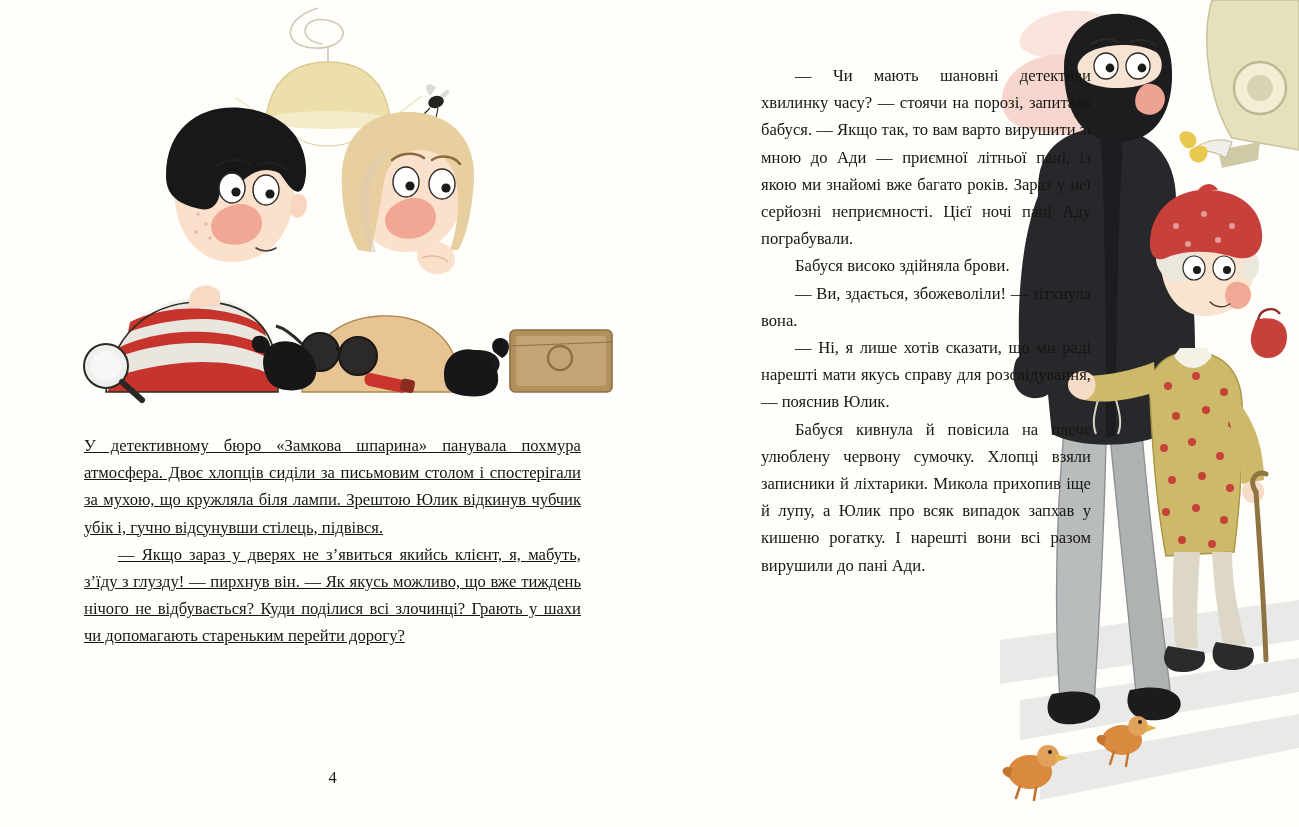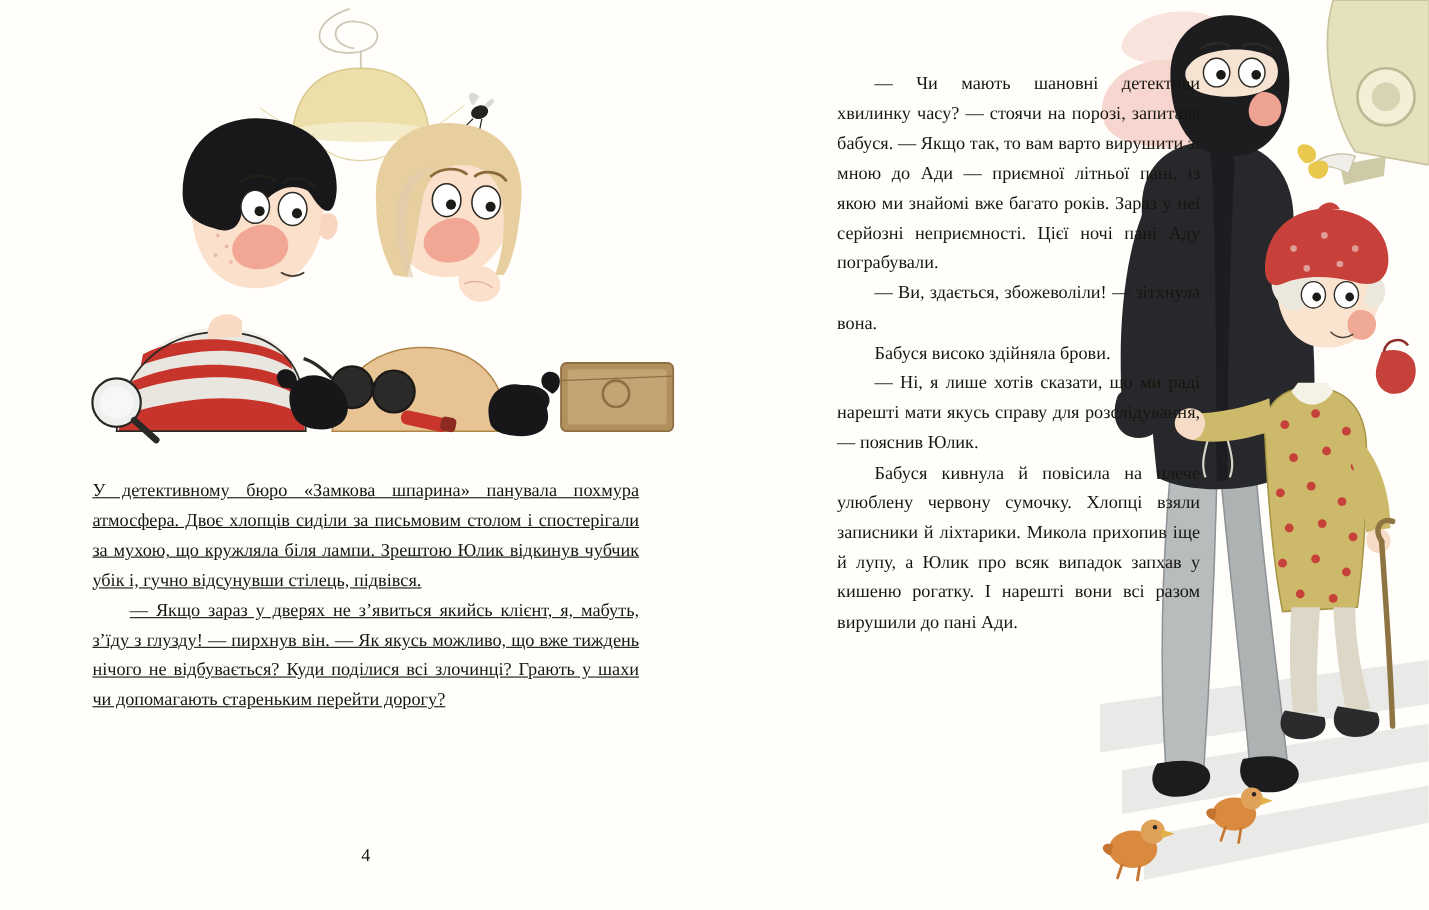--- a/index.html
+++ b/index.html
@@ -380,21 +380,21 @@
     </svg>
   </div>
 
   <div class="text-col left-col">
     <p>У детективному бюро «Замкова шпарина» панувала похмура атмосфера. Двоє хлопців сиділи за письмовим столом і спостерігали за мухою, що кружляла біля лампи. Зрештою Юлик відкинув чубчик убік і, гучно відсунувши стілець, підвівся.</p>
     <p class="indent">— Якщо зараз у дверях не з’явиться якийсь клієнт, я, мабуть, з’їду з глузду! — пирхнув він. — Як якусь можливо, що вже тиждень нічого не відбувається? Куди поділися всі злочинці? Грають у шахи чи допомагають стареньким перейти дорогу?</p>
   </div>
 
   <div class="text-col right-col">
     <p class="indent">— Чи мають шановні детективи хвилинку часу? — стоячи на порозі, запитала бабуся. — Якщо так, то вам варто вирушити зі мною до Ади — приємної літньої пані, із якою ми знайомі вже багато років. Зараз у неї серйозні неприємності. Цієї ночі пані Аду пограбували.</p>
+    <p class="indent">Бабуся високо здійняла брови.</p>
     <p class="indent">— Ви, здається, збожеволіли! — зітхнула вона.</p>
-    <p class="indent">Бабуся високо здійняла брови.</p>
     <p class="indent">— Ні, я лише хотів сказати, що ми раді нарешті мати якусь справу для розслідування, — пояснив Юлик.</p>
     <p class="indent">Бабуся кивнула й повісила на плече улюблену червону сумочку. Хлопці взяли записники й ліхтарики. Микола прихопив іще й лупу, а Юлик про всяк випадок запхав у кишеню рогатку. І нарешті вони всі разом вирушили до пані Ади.</p>
   </div>
 
   <div class="folio">4</div>
 
 </div>
 
 </body></html>

